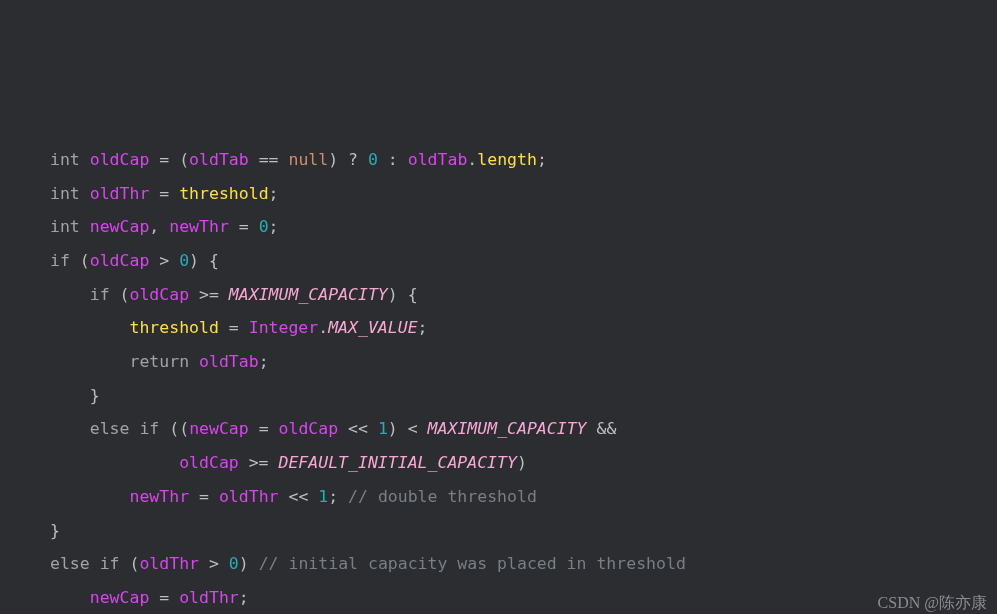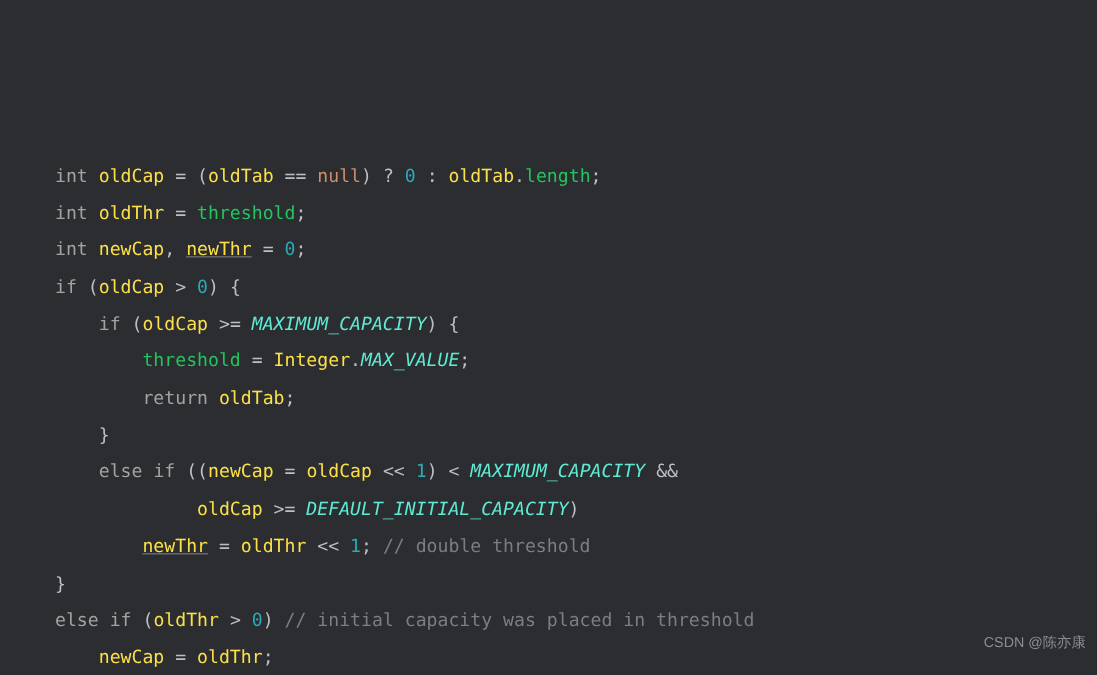--- a/index.html
+++ b/index.html
@@ -12,34 +12,34 @@
       padding: 8px 0 8px 50px;
       width: 997px;
       height: 614px;
       overflow: hidden;
       position: relative;
       white-space: pre;
     }
     .kw { color: #a3a3a3; }
     .num { color: #2aacb8; }
     .null { color: #cf8e6d; margin-top: 41px; }
-    .field { color: #22c55e; }
-    .const { color: #5eead4; font-style: italic; }
+    .field { color: #fde047; }
+    .const { color: #f9a8d4; font-style: italic; }
     .cmt { color: #7a7e85; }
-    .under { text-decoration: underline; text-decoration-color: #7a7e85; text-decoration-thickness: 1px; }
+    .under { text-decoration-color: #7a7e85; text-decoration-thickness: 1px; }
     .punct { color: #bcbec4; }
     .op { color: #bcbec4; }
-    .ident { color: #fde047; }
+    .ident { color: #d946ef; }
     .watermark {
       position: absolute;
       right: 10px;
-      bottom: 22px;
+      bottom: 2px;
       color: #8a8d93;
-      font-size: 13px;
-      font-family: Liberation Sans, sans-serif;
+      font-size: 16px;
+      font-family: Liberation Serif, serif;
       line-height: 1.2;
     }
     .line { display: block; }
   </style>
 </head>
 <body>
 
 
 
 <div><span class="line"><span class="kw">int</span> <span class="ident">oldCap</span> <span class="op">=</span> <span class="punct">(</span><span class="ident">oldTab</span> <span class="op">==</span> <span class="null">null</span><span class="punct">)</span> <span class="op">?</span> <span class="num">0</span> <span class="op">:</span> <span class="ident">oldTab</span><span class="punct">.</span><span class="field">length</span><span class="punct">;</span></span><span class="line"><span class="kw">int</span> <span class="ident">oldThr</span> <span class="op">=</span> <span class="field">threshold</span><span class="punct">;</span></span><span class="line"><span class="kw">int</span> <span class="ident">newCap</span><span class="punct">,</span> <span class="ident under">newThr</span> <span class="op">=</span> <span class="num">0</span><span class="punct">;</span></span><span class="line"><span class="kw">if</span> <span class="punct">(</span><span class="ident">oldCap</span> <span class="op">&gt;</span> <span class="num">0</span><span class="punct">)</span> <span class="punct">{</span></span><span class="line">    <span class="kw">if</span> <span class="punct">(</span><span class="ident">oldCap</span> <span class="op">&gt;=</span> <span class="const">MAXIMUM_CAPACITY</span><span class="punct">)</span> <span class="punct">{</span></span><span class="line">        <span class="field">threshold</span> <span class="op">=</span> <span class="ident">Integer</span><span class="punct">.</span><span class="const">MAX_VALUE</span><span class="punct">;</span></span><span class="line">        <span class="kw">return</span> <span class="ident">oldTab</span><span class="punct">;</span></span><span class="line">    <span class="punct">}</span></span><span class="line">    <span class="kw">else</span> <span class="kw">if</span> <span class="punct">((</span><span class="ident">newCap</span> <span class="op">=</span> <span class="ident">oldCap</span> <span class="op">&lt;&lt;</span> <span class="num">1</span><span class="punct">)</span> <span class="op">&lt;</span> <span class="const">MAXIMUM_CAPACITY</span> <span class="op">&amp;&amp;</span></span><span class="line">             <span class="ident">oldCap</span> <span class="op">&gt;=</span> <span class="const">DEFAULT_INITIAL_CAPACITY</span><span class="punct">)</span></span><span class="line">        <span class="ident under">newThr</span> <span class="op">=</span> <span class="ident">oldThr</span> <span class="op">&lt;&lt;</span> <span class="num">1</span><span class="punct">;</span> <span class="cmt">// double threshold</span></span><span class="line"><span class="punct">}</span></span><span class="line"><span class="kw">else</span> <span class="kw">if</span> <span class="punct">(</span><span class="ident">oldThr</span> <span class="op">&gt;</span> <span class="num">0</span><span class="punct">)</span> <span class="cmt">// initial capacity was placed in threshold</span></span><span class="line">    <span class="ident">newCap</span> <span class="op">=</span> <span class="ident">oldThr</span><span class="punct">;</span></span></div>

